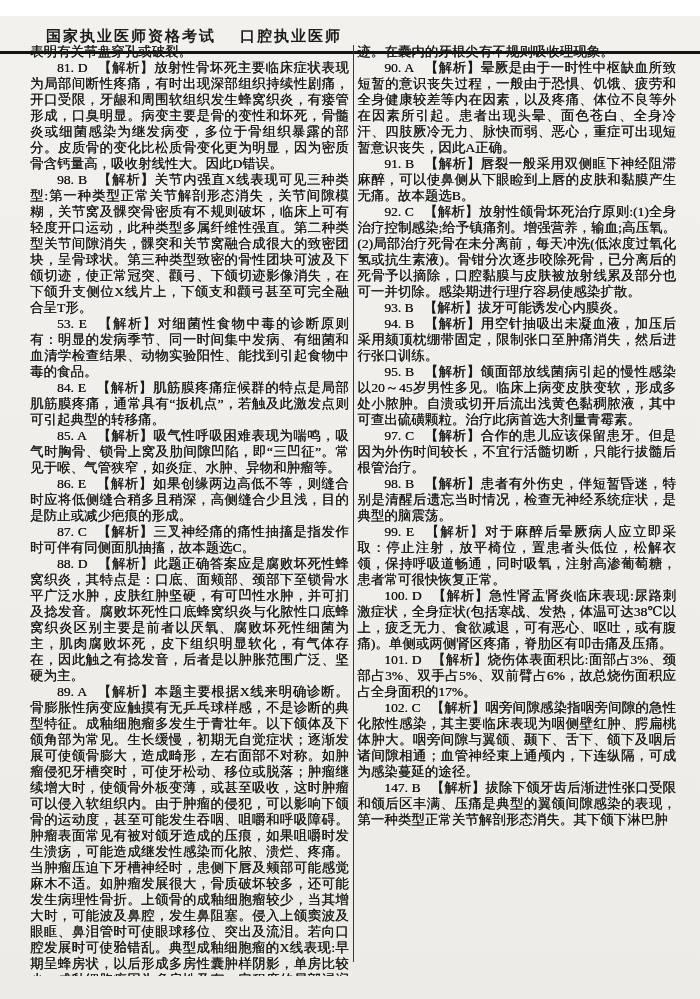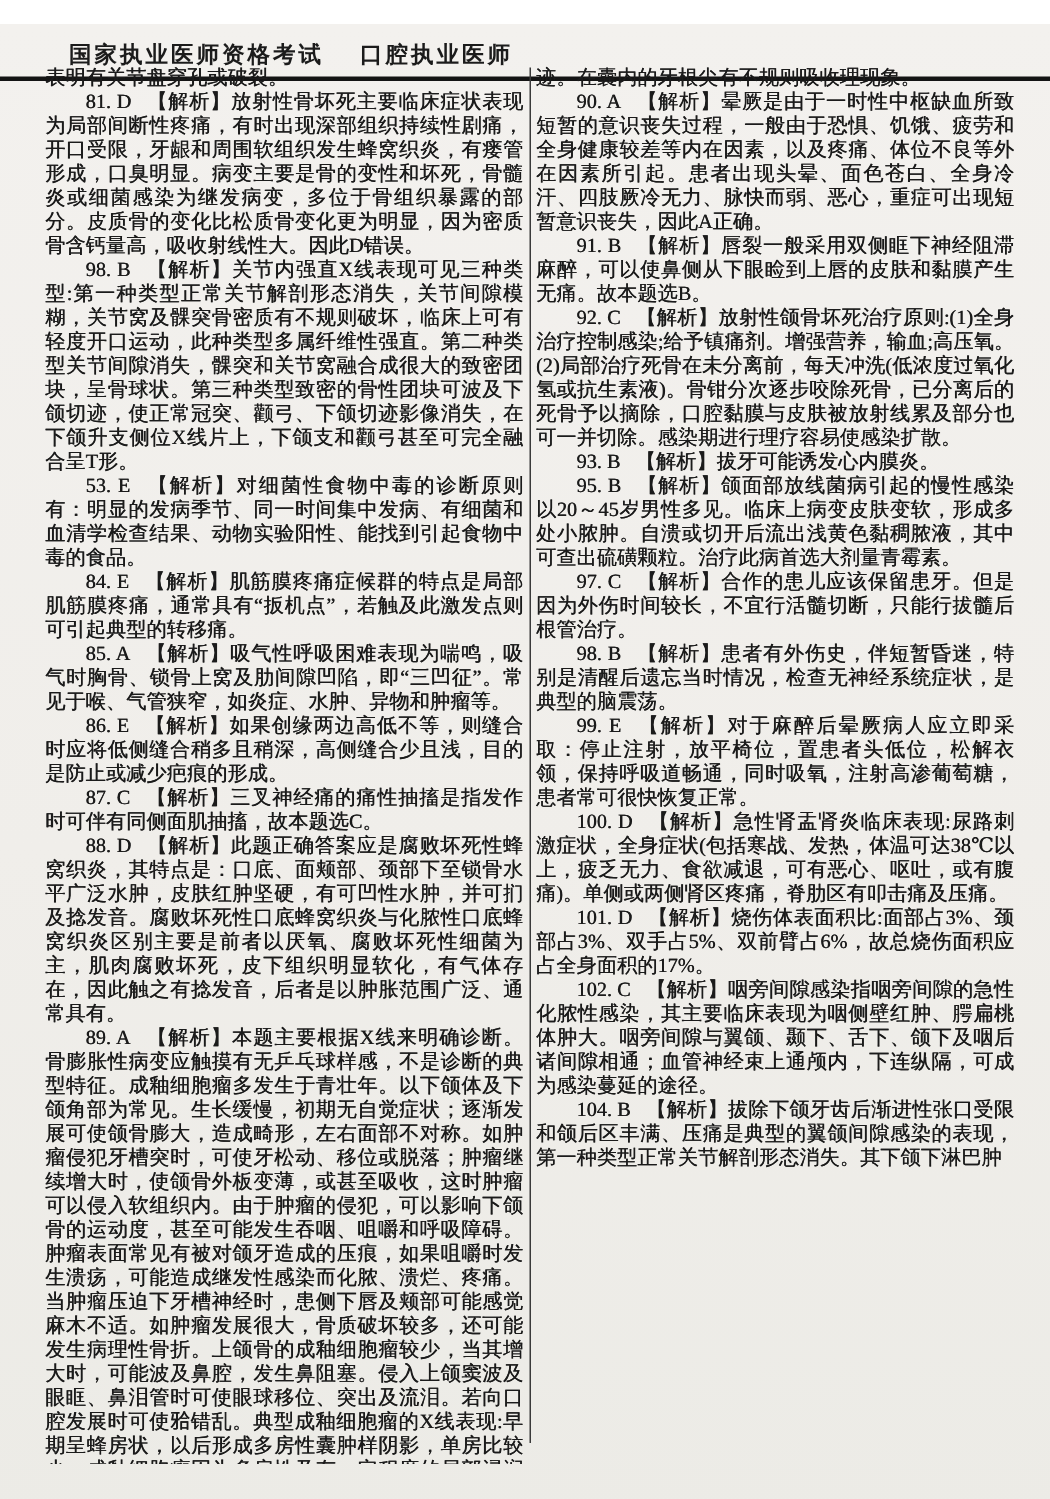--- a/index.html
+++ b/index.html
@@ -62,36 +62,37 @@
   <div class="content">
     <div class="col">
         <p class="para cont"><span>表明有关节盘穿孔或破裂。</span></p>
         <p class="para"><b class="num">81. D</b><b class="tag">【解析】</b><span>放射性骨坏死主要临床症状表现为局部间断性疼痛，有时出现深部组织持续性剧痛，开口受限，牙龈和周围软组织发生蜂窝织炎，有瘘管形成，口臭明显。病变主要是骨的变性和坏死，骨髓炎或细菌感染为继发病变，多位于骨组织暴露的部分。皮质骨的变化比松质骨变化更为明显，因为密质骨含钙量高，吸收射线性大。因此D错误。</span></p>
         <p class="para"><b class="num">98. B</b><b class="tag">【解析】</b><span>关节内强直X线表现可见三种类型:第一种类型正常关节解剖形态消失，关节间隙模糊，关节窝及髁突骨密质有不规则破坏，临床上可有轻度开口运动，此种类型多属纤维性强直。第二种类型关节间隙消失，髁突和关节窝融合成很大的致密团块，呈骨球状。第三种类型致密的骨性团块可波及下颌切迹，使正常冠突、颧弓、下颌切迹影像消失，在下颌升支侧位X线片上，下颌支和颧弓甚至可完全融合呈T形。</span></p>
         <p class="para"><b class="num">53. E</b><b class="tag">【解析】</b><span>对细菌性食物中毒的诊断原则有：明显的发病季节、同一时间集中发病、有细菌和血清学检查结果、动物实验阳性、能找到引起食物中毒的食品。</span></p>
         <p class="para"><b class="num">84. E</b><b class="tag">【解析】</b><span>肌筋膜疼痛症候群的特点是局部肌筋膜疼痛，通常具有“扳机点”，若触及此激发点则可引起典型的转移痛。</span></p>
         <p class="para"><b class="num">85. A</b><b class="tag">【解析】</b><span>吸气性呼吸困难表现为喘鸣，吸气时胸骨、锁骨上窝及肋间隙凹陷，即“三凹征”。常见于喉、气管狭窄，如炎症、水肿、异物和肿瘤等。</span></p>
         <p class="para"><b class="num">86. E</b><b class="tag">【解析】</b><span>如果创缘两边高低不等，则缝合时应将低侧缝合稍多且稍深，高侧缝合少且浅，目的是防止或减少疤痕的形成。</span></p>
         <p class="para"><b class="num">87. C</b><b class="tag">【解析】</b><span>三叉神经痛的痛性抽搐是指发作时可伴有同侧面肌抽搐，故本题选C。</span></p>
-        <p class="para"><b class="num">88. D</b><b class="tag">【解析】</b><span>此题正确答案应是腐败坏死性蜂窝织炎，其特点是：口底、面颊部、颈部下至锁骨水平广泛水肿，皮肤红肿坚硬，有可凹性水肿，并可扪及捻发音。腐败坏死性口底蜂窝织炎与化脓性口底蜂窝织炎区别主要是前者以厌氧、腐败坏死性细菌为主，肌肉腐败坏死，皮下组织明显软化，有气体存在，因此触之有捻发音，后者是以肿胀范围广泛、通常具有。</span></p>
+        <p class="para"><b class="num">88. D</b><b class="tag">【解析】</b><span>此题正确答案应是腐败坏死性蜂窝织炎，其特点是：口底、面颊部、颈部下至锁骨水平广泛水肿，皮肤红肿坚硬，有可凹性水肿，并可扪及捻发音。腐败坏死性口底蜂窝织炎与化脓性口底蜂窝织炎区别主要是前者以厌氧、腐败坏死性细菌为主，肌肉腐败坏死，皮下组织明显软化，有气体存在，因此触之有捻发音，后者是以肿胀范围广泛、坚硬为主。</span></p>
         <p class="para"><b class="num">89. A</b><b class="tag">【解析】</b><span>本题主要根据X线来明确诊断。骨膨胀性病变应触摸有无乒乓球样感，不是诊断的典型特征。成釉细胞瘤多发生于青壮年。以下颌体及下颌角部为常见。生长缓慢，初期无自觉症状；逐渐发展可使颌骨膨大，造成畸形，左右面部不对称。如肿瘤侵犯牙槽突时，可使牙松动、移位或脱落；肿瘤继续增大时，使颌骨外板变薄，或甚至吸收，这时肿瘤可以侵入软组织内。由于肿瘤的侵犯，可以影响下颌骨的运动度，甚至可能发生吞咽、咀嚼和呼吸障碍。肿瘤表面常见有被对颌牙造成的压痕，如果咀嚼时发生溃疡，可能造成继发性感染而化脓、溃烂、疼痛。当肿瘤压迫下牙槽神经时，患侧下唇及颊部可能感觉麻木不适。如肿瘤发展很大，骨质破坏较多，还可能发生病理性骨折。上颌骨的成釉细胞瘤较少，当其增大时，可能波及鼻腔，发生鼻阻塞。侵入上颌窦波及眼眶、鼻泪管时可使眼球移位、突出及流泪。若向口腔发展时可使𬌗错乱。典型成釉细胞瘤的X线表现:早期呈蜂房状，以后形成多房性囊肿样阴影，单房比较少。成釉细胞瘤因为多房性及有一定程度的局部浸润性，故周围囊壁边缘常不整齐、呈半月形切</span></p>
       </div>
     <div class="divider"></div>
     <div class="col">
         <p class="para cont"><span>迹。在囊内的牙根尖有不规则吸收理现象。</span></p>
         <p class="para"><b class="num">90. A</b><b class="tag">【解析】</b><span>晕厥是由于一时性中枢缺血所致短暂的意识丧失过程，一般由于恐惧、饥饿、疲劳和全身健康较差等内在因素，以及疼痛、体位不良等外在因素所引起。患者出现头晕、面色苍白、全身冷汗、四肢厥冷无力、脉快而弱、恶心，重症可出现短暂意识丧失，因此A正确。</span></p>
         <p class="para"><b class="num">91. B</b><b class="tag">【解析】</b><span>唇裂一般采用双侧眶下神经阻滞麻醉，可以使鼻侧从下眼睑到上唇的皮肤和黏膜产生无痛。故本题选B。</span></p>
         <p class="para"><b class="num">92. C</b><b class="tag">【解析】</b><span>放射性颌骨坏死治疗原则:(1)全身治疗控制感染;给予镇痛剂。增强营养，输血;高压氧。(2)局部治疗死骨在未分离前，每天冲洗(低浓度过氧化氢或抗生素液)。骨钳分次逐步咬除死骨，已分离后的死骨予以摘除，口腔黏膜与皮肤被放射线累及部分也可一并切除。感染期进行理疗容易使感染扩散。</span></p>
         <p class="para"><b class="num">93. B</b><b class="tag">【解析】</b><span>拔牙可能诱发心内膜炎。</span></p>
+        <p class="para"><b class="num">94. B</b><b class="tag">【解析】</b><span>用空针抽吸出未凝血液，加压后采用颏顶枕绷带固定，限制张口至肿痛消失，然后进行张口训练。</span></p>
         <p class="para"><b class="num">95. B</b><b class="tag">【解析】</b><span>颌面部放线菌病引起的慢性感染以20～45岁男性多见。临床上病变皮肤变软，形成多处小脓肿。自溃或切开后流出浅黄色黏稠脓液，其中可查出硫磺颗粒。治疗此病首选大剂量青霉素。</span></p>
         <p class="para"><b class="num">97. C</b><b class="tag">【解析】</b><span>合作的患儿应该保留患牙。但是因为外伤时间较长，不宜行活髓切断，只能行拔髓后根管治疗。</span></p>
         <p class="para"><b class="num">98. B</b><b class="tag">【解析】</b><span>患者有外伤史，伴短暂昏迷，特别是清醒后遗忘当时情况，检查无神经系统症状，是典型的脑震荡。</span></p>
         <p class="para"><b class="num">99. E</b><b class="tag">【解析】</b><span>对于麻醉后晕厥病人应立即采取：停止注射，放平椅位，置患者头低位，松解衣领，保持呼吸道畅通，同时吸氧，注射高渗葡萄糖，患者常可很快恢复正常。</span></p>
         <p class="para"><b class="num">100. D</b><b class="tag">【解析】</b><span>急性肾盂肾炎临床表现:尿路刺激症状，全身症状(包括寒战、发热，体温可达38℃以上，疲乏无力、食欲减退，可有恶心、呕吐，或有腹痛)。单侧或两侧肾区疼痛，脊肋区有叩击痛及压痛。</span></p>
         <p class="para"><b class="num">101. D</b><b class="tag">【解析】</b><span>烧伤体表面积比:面部占3%、颈部占3%、双手占5%、双前臂占6%，故总烧伤面积应占全身面积的17%。</span></p>
         <p class="para"><b class="num">102. C</b><b class="tag">【解析】</b><span>咽旁间隙感染指咽旁间隙的急性化脓性感染，其主要临床表现为咽侧壁红肿、腭扁桃体肿大。咽旁间隙与翼颌、颞下、舌下、颌下及咽后诸间隙相通；血管神经束上通颅内，下连纵隔，可成为感染蔓延的途径。</span></p>
-        <p class="para"><b class="num">104. B</b><b class="tag">【解析】</b><span>拔除下颌牙齿后渐进性张口受限和颌后区丰满、压痛是典型的翼颌间隙感染的表现，第一种类型正常关节解剖形态消失。其下颌下淋巴肿</span></p>
+        <p class="para"><b class="num">147. B</b><b class="tag">【解析】</b><span>拔除下颌牙齿后渐进性张口受限和颌后区丰满、压痛是典型的翼颌间隙感染的表现，第一种类型正常关节解剖形态消失。其下颌下淋巴肿</span></p>
       </div>
   </div>
 
   <div class="pageno">58</div>
 
 </div>
 
 </body></html>

